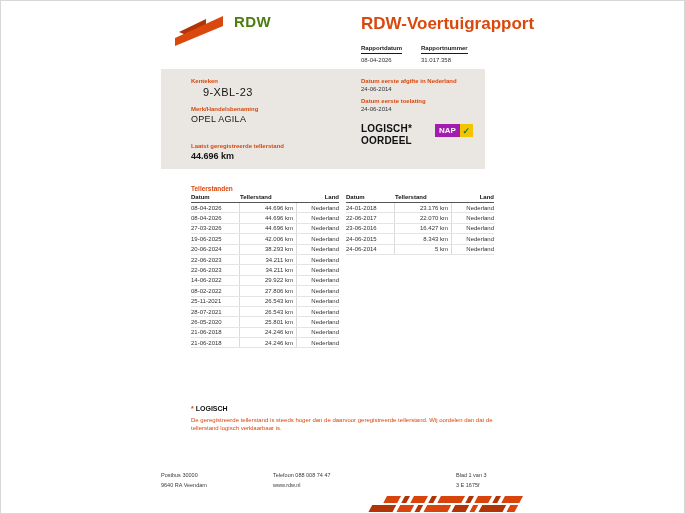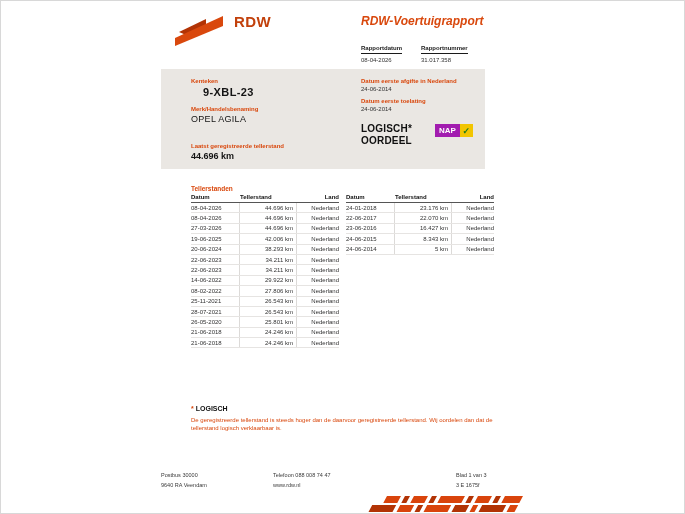--- a/index.html
+++ b/index.html
@@ -2,33 +2,33 @@
 <html style="--accent: #D9480D; --panel-bg: #EAE7E3; --nap-yellow: #F2C500; --nap-green: #1C7A1C;"><head>
 <meta charset="utf-8">
 <style>
   * { margin:0; padding:0; box-sizing:border-box; }
   html,body { width:685px; height:514px; }
   body { font-family:"Liberation Sans", sans-serif; background:#ffffff; }
   .page { position:relative; width:685px; height:514px; background:#fff; border:1px solid #d8d8d8; overflow:hidden; }
 
   
   .logo { position:absolute; left:174px; top:11px; display:flex; align-items:flex-start; gap:7px; }
-  .logo-text { font-size:15px; font-weight:bold; color:#c2410c; letter-spacing:0.4px; margin-top:1px; }
-  .doc-title { position:absolute; left:360px; top:13px; font-size:12px; font-weight:bold; color:var(--accent);font-style:italic; }
+  .logo-text { font-size:15px; font-weight:bold; color:#4d7c0f; letter-spacing:0.4px; margin-top:1px; }
+  .doc-title { position:absolute; left:360px; top:13px; font-size:17px; font-weight:bold; color:var(--accent); }
   .meta { position:absolute; left:360px; top:35px; display:flex; }
   .meta-item { width:60px; }
   .meta-label { display:inline-block; font-size:6px; font-weight:bold; color:#1a1a1a;
                 padding-bottom:2px; border-bottom:1px solid #1a1a1a; }
   .meta-value { font-size:6px; color:#333; margin-top:3px; }
 
   
   .panel { position:absolute; left:160px; top:68px; width:324px; height:100px; background:var(--panel-bg); }
   .panel-left { position:absolute; left:30px; top:9px; }
   .flabel { font-size:6px; font-weight:bold; color:var(--accent); }
-  .kenteken-value { font-size:11px; font-weight:bold; color:#141414; letter-spacing:0.4px; margin:2px 0 8px 0;padding-left:12px; }
+  .kenteken-value { font-size:11px; font-weight:normal; color:#141414; letter-spacing:0.4px; margin:2px 0 8px 0;padding-left:12px; }
   .merk-value { font-size:9px; color:#141414; letter-spacing:0.3px; margin:2px 0 1px 0; }
   .laatst-label { margin-top:19px; }
   .laatst-value { font-size:9px; font-weight:bold; color:#141414; margin-top:2px; }
   .panel-right { position:absolute; left:200px; top:9px; }
   .pr-value { font-size:6px; color:#333; margin:2px 0 6px 0; }
   .oordeel { position:absolute; left:200px; top:54px; font-size:10px; font-weight:800; color:#101010; line-height:12px; letter-spacing:0.2px; }
   .nap { position:absolute; left:274px; top:55px; display:flex; height:13px; }
   .nap-black { background:#a21caf; color:#fff; font-size:8px; font-weight:bold; display:flex; align-items:center; padding:0 4px; }
   .nap-flag { width:13px; background:var(--nap-yellow); color:var(--nap-green); font-size:9px; font-weight:bold; display:flex; align-items:center; justify-content:center; }
 

